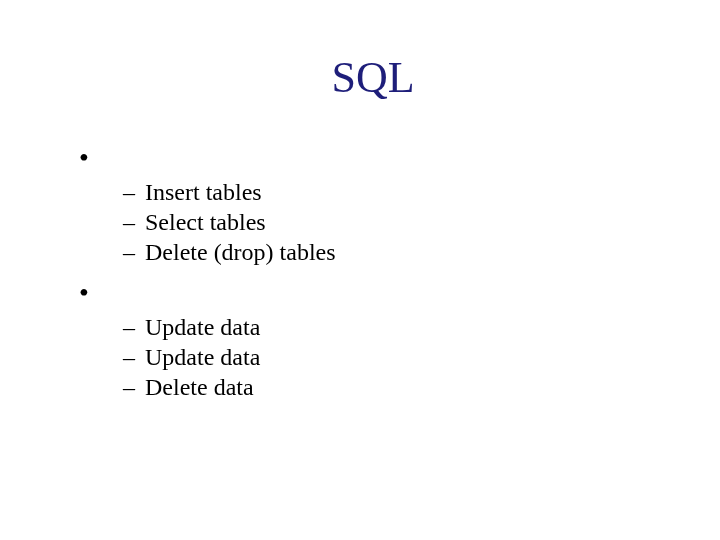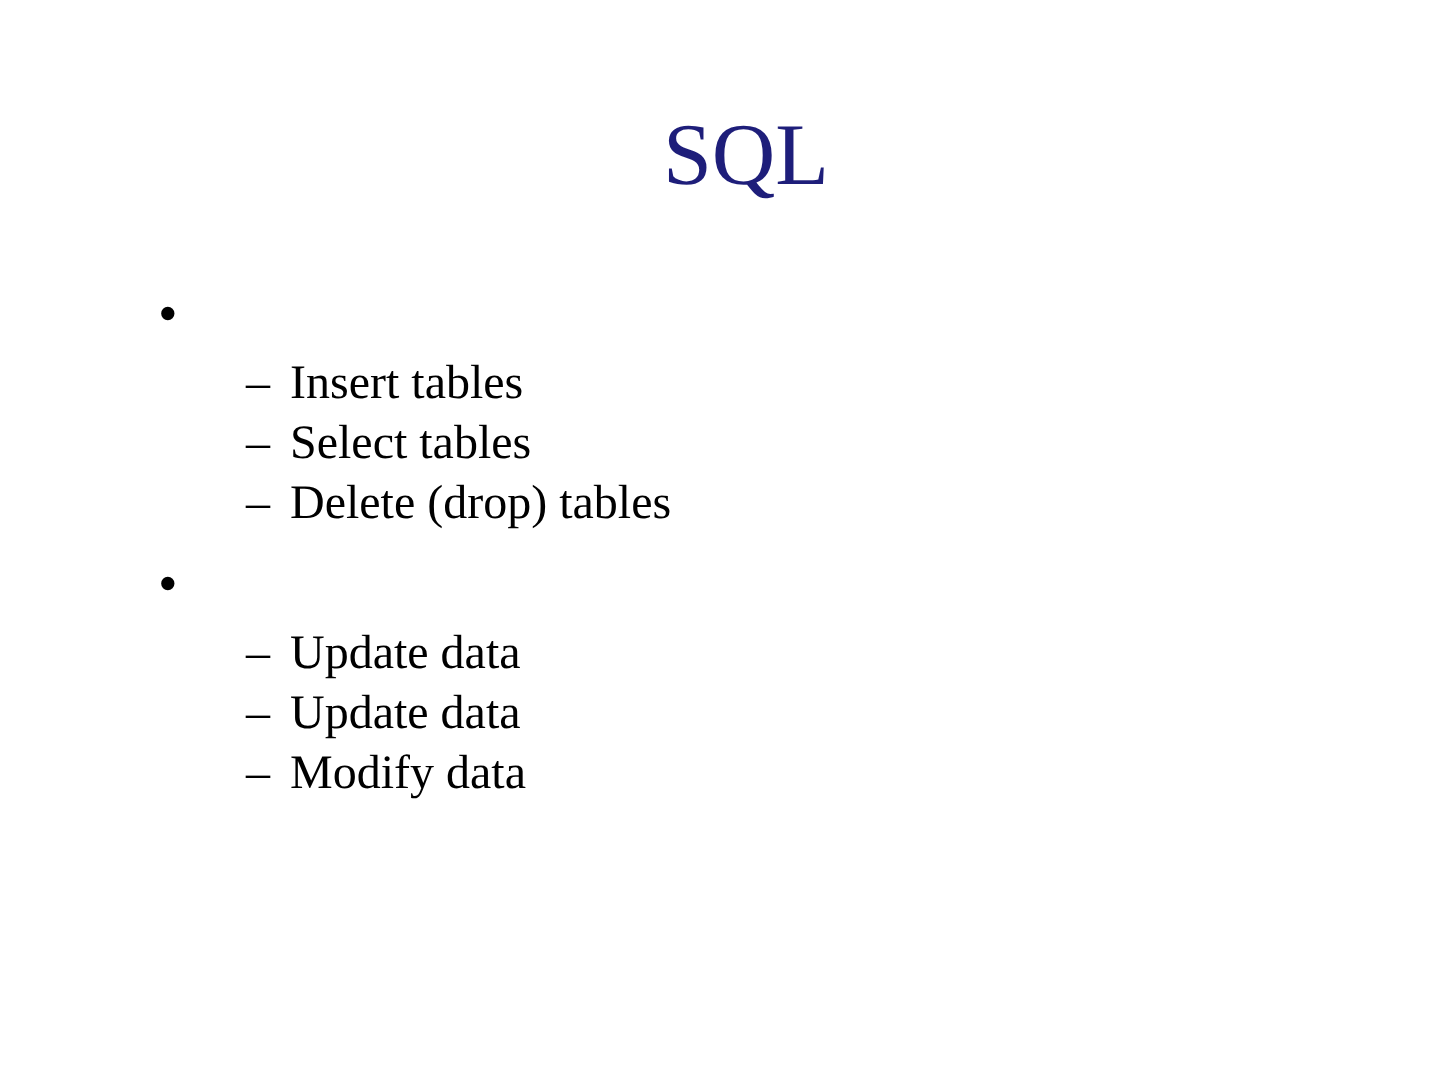--- a/index.html
+++ b/index.html
@@ -92,18 +92,18 @@
       <div class="bullet-l2">
         <span class="mark">–</span>
         <span>Update data</span>
       </div>
       <div class="bullet-l2">
         <span class="mark">–</span>
         <span>Update data</span>
       </div>
       <div class="bullet-l2">
         <span class="mark">–</span>
-        <span>Modify data</span>
+        <span>Delete data</span>
       </div>
     </div>
 
   </div>
 </div>
 
 </body></html>

